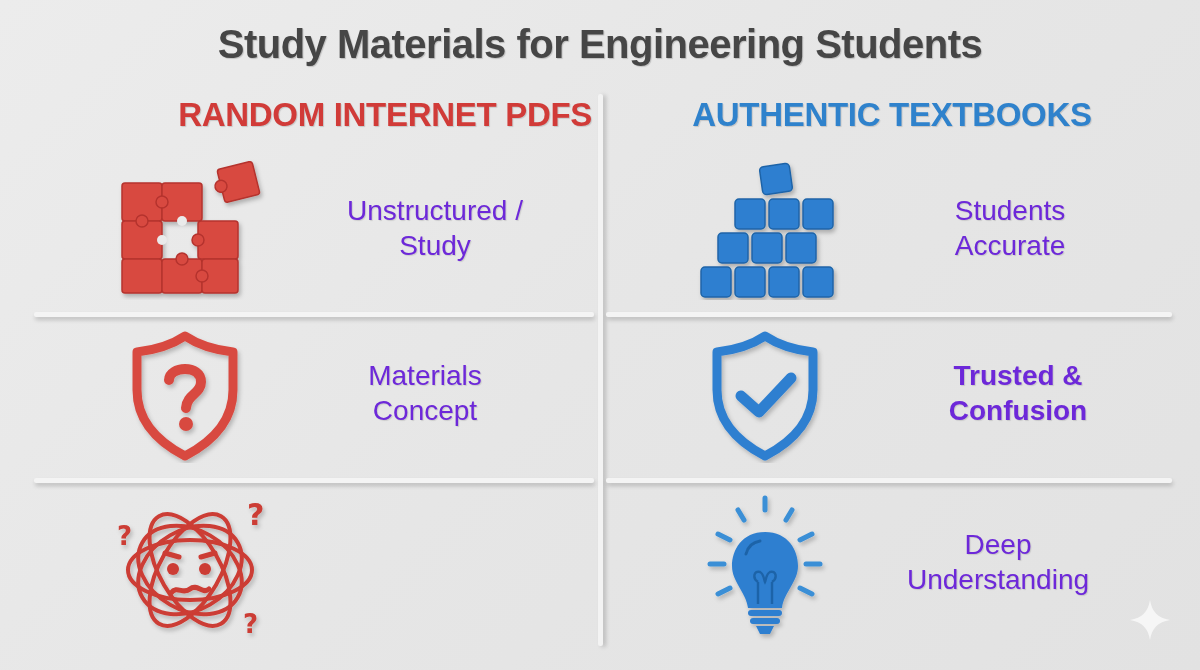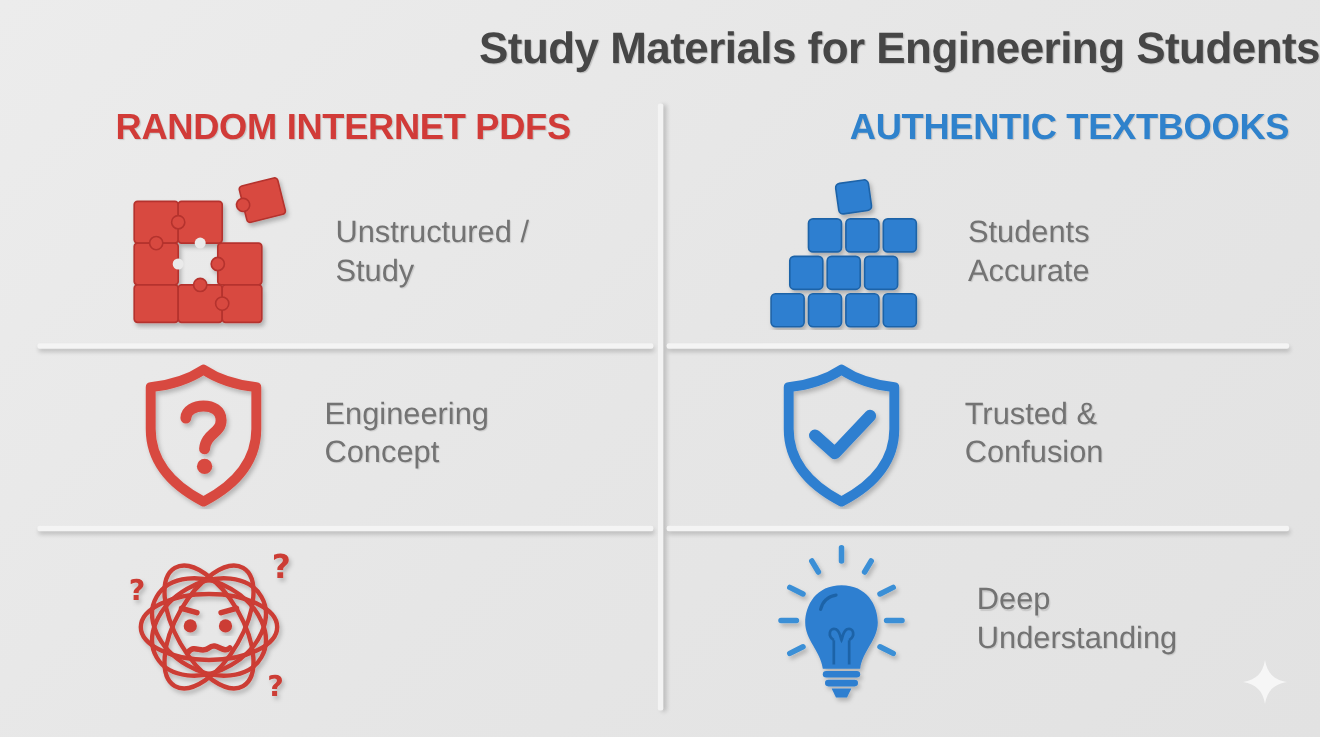--- a/index.html
+++ b/index.html
@@ -4,50 +4,50 @@
 <style>
   html, body { margin: 0; padding: 0; }
   body {
     width: 1200px; height: 670px; overflow: hidden;
     background: linear-gradient(135deg, #ececec 0%, #e6e6e6 50%, #e2e2e2 100%);
     font-family: "Liberation Sans", "DejaVu Sans", sans-serif;
     position: relative;
   }
   .title {
     position: absolute; left: 0; right: 0; top: 22px;
-    text-align: right; font-size: 40px; font-weight: bold;
+    text-align: center; font-size: 40px; font-weight: bold;
     color: #464646; letter-spacing: -0.5px;
     text-shadow: 1px 1px 1px rgba(0,0,0,0.18);
   }
   .col-head {
     position: absolute; top: 96px; font-size: 33px; font-weight: bold;
     text-align: center; width: 560px; letter-spacing: -0.3px;
     text-shadow: 1px 1px 1px rgba(0,0,0,0.15);
   }
-  .col-head.left { left: 32px; color: #d13b38; }
-  .col-head.right { left: 612px; color: #2f82cc; text-align: right; }
+  .col-head.left { left: 32px; color: #d13b38; text-align: right; }
+  .col-head.right { left: 612px; color: #2f82cc; }
 
   .vdiv {
     position: absolute; left: 598px; top: 94px; width: 5px; height: 552px;
     background: #f3f3f3; border-radius: 2px;
     box-shadow: 3px 1px 4px rgba(0,0,0,0.18);
   }
   .hdiv {
     position: absolute; height: 5px; background: #f4f4f4; border-radius: 2px;
     box-shadow: 1px 3px 4px rgba(0,0,0,0.18);
   }
   .hdiv.l1 { left: 34px; width: 560px; top: 312px; }
   .hdiv.r1 { left: 606px; width: 566px; top: 312px; }
   .hdiv.l2 { left: 34px; width: 560px; top: 478px; }
   .hdiv.r2 { left: 606px; width: 566px; top: 478px; }
 
   .cell { position: absolute; width: 560px; height: 150px; }
   .cell .icon { position: absolute; left: 0; top: 0; }
   .cell .label {
-    position: absolute; font-size: 28px; color: #737373; 
+    position: absolute; font-size: 28px; color: #6d28d9; text-align: center;
     line-height: 35px; width: 260px;
     text-shadow: 1px 1px 1px rgba(0,0,0,0.12);
   }
   .sparkle { position: absolute; left: 1128px; top: 598px; }
 </style>
 </head>
 <body>
 
 <div class="title">Study Materials for Engineering Students</div>
 
@@ -130,38 +130,38 @@
         <feDropShadow dx="2" dy="3" stdDeviation="2" flood-color="#000" flood-opacity="0.22"></feDropShadow>
       </filter>
     </defs>
     <g filter="url(#sh2)">
       <path d="M60 8 C45 18 30 22 12 24 L12 62 C12 95 35 115 60 128 C85 115 108 95 108 62 L108 24 C90 22 75 18 60 8 Z" fill="none" stroke="#d84a41" stroke-width="9" stroke-linejoin="round"></path>
       <path d="M44 52 C44 38 76 36 76 54 C76 66 62 66 61 80" fill="none" stroke="#d84a41" stroke-width="10" stroke-linecap="round"></path>
       <circle cx="61" cy="96" r="7" fill="#d84a41"></circle>
     </g>
   </svg>
   <div class="label" style="left:170px; top:30px;">
-    <div>Engineering</div>
+    <div>Materials</div>
     <div>Concept</div>
   </div>
 </div>
 
 <div class="cell" style="left:705px; top:328px;">
   <svg class="icon" width="120" height="135" viewBox="0 0 120 135">
     <defs>
       <filter id="sh3" x="-20%" y="-20%" width="140%" height="140%">
         <feDropShadow dx="2" dy="3" stdDeviation="2" flood-color="#000" flood-opacity="0.22"></feDropShadow>
       </filter>
     </defs>
     <g filter="url(#sh3)">
       <path d="M60 8 C45 18 30 22 12 24 L12 62 C12 95 35 115 60 128 C85 115 108 95 108 62 L108 24 C90 22 75 18 60 8 Z" fill="none" stroke="#2f7fd0" stroke-width="9" stroke-linejoin="round"></path>
       <path d="M36 68 L54 84 L86 50" fill="none" stroke="#2f7fd0" stroke-width="11" stroke-linecap="round" stroke-linejoin="round"></path>
     </g>
   </svg>
-  <div class="label" style="left:172px; top:30px;">
+  <div class="label" style="left:183px; top:30px;font-weight:bold;">
     <div>Trusted &amp;</div>
     <div>Confusion</div>
   </div>
 </div>
 
 <div class="cell" style="left:105px; top:495px;">
   <svg class="icon" width="170" height="145" viewBox="0 0 170 145">
     <defs>
       <filter id="sh4" x="-20%" y="-20%" width="140%" height="140%">
         <feDropShadow dx="2" dy="3" stdDeviation="2" flood-color="#000" flood-opacity="0.22"></feDropShadow>
@@ -209,21 +209,21 @@
     </g>
     <g filter="url(#sh5)">
       <path d="M65 40 C42 40 32 58 32 74 C32 90 46 100 48 116 L82 116 C84 100 98 90 98 74 C98 58 88 40 65 40 Z" fill="#2f7fd0"></path>
       <rect x="48" y="118" width="34" height="6" rx="3" fill="#2f7fd0"></rect>
       <rect x="50" y="126" width="30" height="6" rx="3" fill="#2f7fd0"></rect>
       <path d="M56 134 L74 134 L70 142 L60 142 Z" fill="#2f7fd0"></path>
       <path d="M46 62 C48 54 54 50 60 49" fill="none" stroke="#1f64a8" stroke-width="3" stroke-linecap="round"></path>
       <path d="M58 112 L58 90 M72 112 L72 90 M58 90 C52 86 54 78 60 80 C64 82 64 88 65 90 C66 88 66 82 70 80 C76 78 78 86 72 90" fill="none" stroke="#1f64a8" stroke-width="2.5"></path>
     </g>
   </svg>
-  <div class="label" style="left:188px; top:35px;">
+  <div class="label" style="left:168px; top:35px;">
     <div>Deep</div>
     <div>Understanding</div>
   </div>
 </div>
 
 <svg class="sparkle" width="44" height="44" viewBox="0 0 44 44">
   <path d="M22 2 C24 14 30 20 42 22 C30 24 24 30 22 42 C20 30 14 24 2 22 C14 20 20 14 22 2 Z" fill="#f6f6f6"></path>
 </svg>
 
 </body></html>

